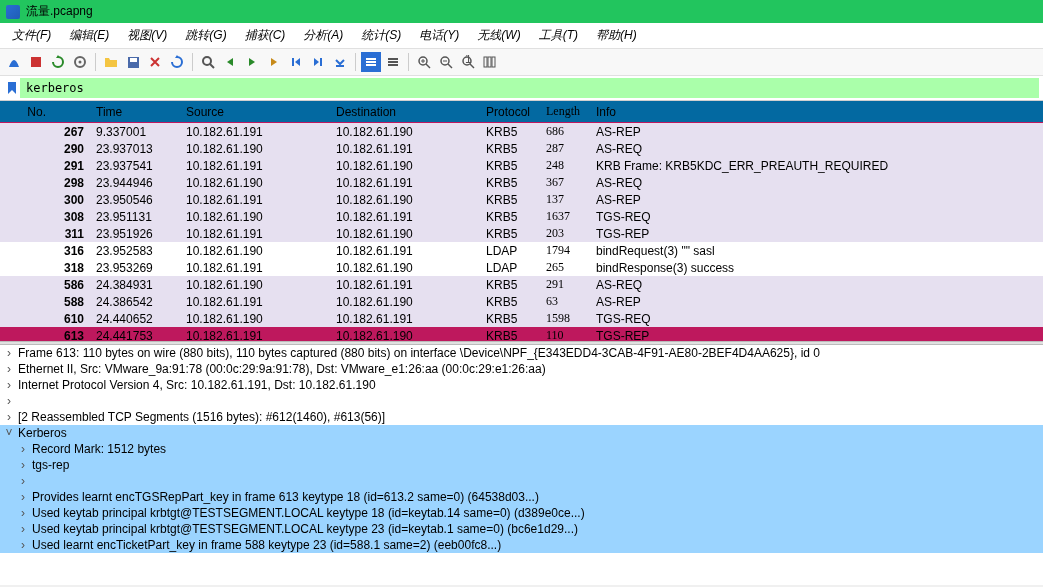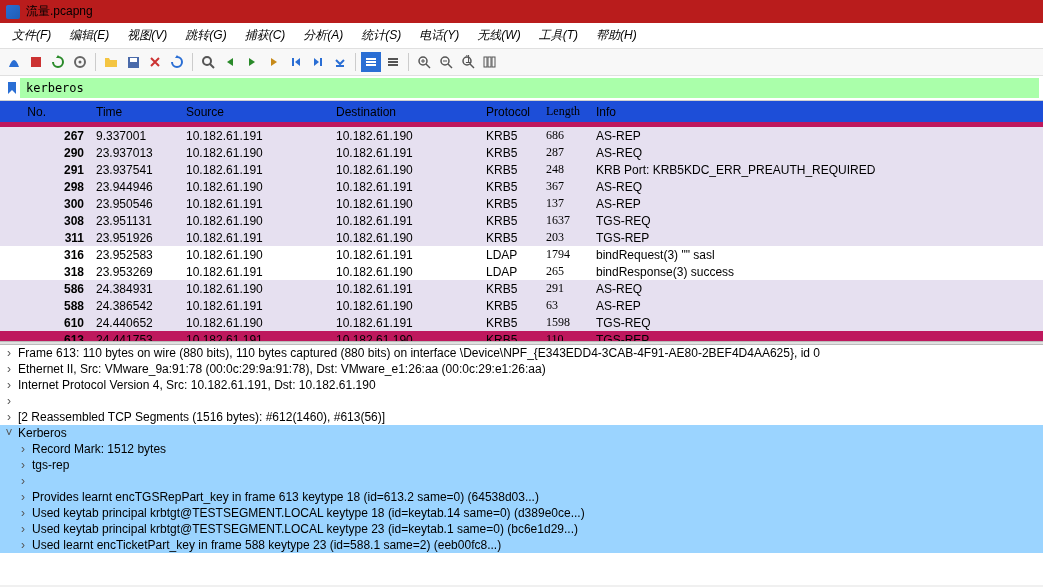--- a/index.html
+++ b/index.html
@@ -1,29 +1,29 @@
 <!DOCTYPE html>
 <html><head>
 <meta charset="utf-8">
 <style>
 * { margin: 0; padding: 0; box-sizing: border-box; font-family: "Segoe UI", Tahoma, sans-serif; font-size: 12px; }
 body { background: #f0f0f0; overflow: hidden; width: 1043px; height: 587px; }
-.titlebar { background: #b91c1c; padding: 3px 6px; display: flex; align-items: center; gap: 6px; }
+.titlebar { background: #22c55e; padding: 3px 6px; display: flex; align-items: center; gap: 6px; }
 .titlebar .fin { width: 14px; height: 14px; background: linear-gradient(135deg,#2a6ed4,#1f5eb5); border-radius: 2px; }
 .menubar { background: #fff; display: flex; padding: 2px 4px; gap: 2px; }
 .menubar span { padding: 2px 8px; cursor: default; font-style: italic; }
 .toolbar { background: #f8f8f8; border-top: 1px solid #e0e0e0; border-bottom: 1px solid #e0e0e0; padding: 3px 4px; display: flex; align-items: center; gap: 2px; }
 .tb-btn { width: 20px; height: 20px; display: flex; align-items: center; justify-content: center; border: 1px solid transparent; }
 .tb-sep { width: 1px; height: 18px; background: #ccc; margin: 0 3px; }
 .filter-row { display: flex; align-items: center; padding: 2px 4px; background: #fff; border-bottom: 1px solid #d0d0d0; }
 .filter-bookmark { width: 16px; height: 16px; display: flex; align-items: center; justify-content: center; color: #2a6ed4; }
 .filter-input { flex: 1; background: #aaffaa; border: none; padding: 3px 6px; font-family: Consolas, monospace; outline: none; }
 .packet-list { background: #fff; height: 240px; overflow: hidden; }
 .packet-list table { width: 100%; border-collapse: collapse; font-family: Consolas, monospace; font-size: 12px; }
-.packet-list th { text-align: left; padding: 3px 6px; background: #1d4ed8; border-bottom: 5px solid #be185d; font-weight: normal; font-family: "Segoe UI", sans-serif; }
+.packet-list th { text-align: left; padding: 3px 6px; background: #0369a1; border-bottom: 1px solid #be185d; font-weight: normal; font-family: "Segoe UI", sans-serif; }
 .packet-list td { padding: 1px 6px; white-space: nowrap; }
 .packet-list tr.lilac td { background: #e6e0f0; }
 .packet-list tr.selected td { background: #be185d; }
 .packet-list .col-no { width: 50px; text-align: right; padding-right: 4px; }
 .packet-list .col-pkt { width: 40px; text-align: right; font-weight: bold; }
 .packet-list .col-time { width: 90px; }
 .packet-list .col-src { width: 150px; }
 .packet-list .col-dst { width: 150px; }
 .packet-list .col-proto { width: 60px; }
 .packet-list .col-len { width: 50px; text-align: left; padding-right: 8px; font-family: Liberation Serif, serif; }
@@ -236,21 +236,21 @@
           <td>AS-REQ</td>
         </tr>
         <tr class="lilac">
           <td class="col-no"></td>
           <td class="col-pkt">291</td>
           <td class="col-time">23.937541</td>
           <td class="col-src">10.182.61.191</td>
           <td class="col-dst">10.182.61.190</td>
           <td class="col-proto">KRB5</td>
           <td class="col-len">248</td>
-          <td>KRB Port: KRB5KDC_ERR_PREAUTH_REQUIRED</td>
+          <td>KRB Frame: KRB5KDC_ERR_PREAUTH_REQUIRED</td>
         </tr>
         <tr class="lilac">
           <td class="col-no"></td>
           <td class="col-pkt">298</td>
           <td class="col-time">23.944946</td>
           <td class="col-src">10.182.61.190</td>
           <td class="col-dst">10.182.61.191</td>
           <td class="col-proto">KRB5</td>
           <td class="col-len">367</td>
           <td>AS-REQ</td>

